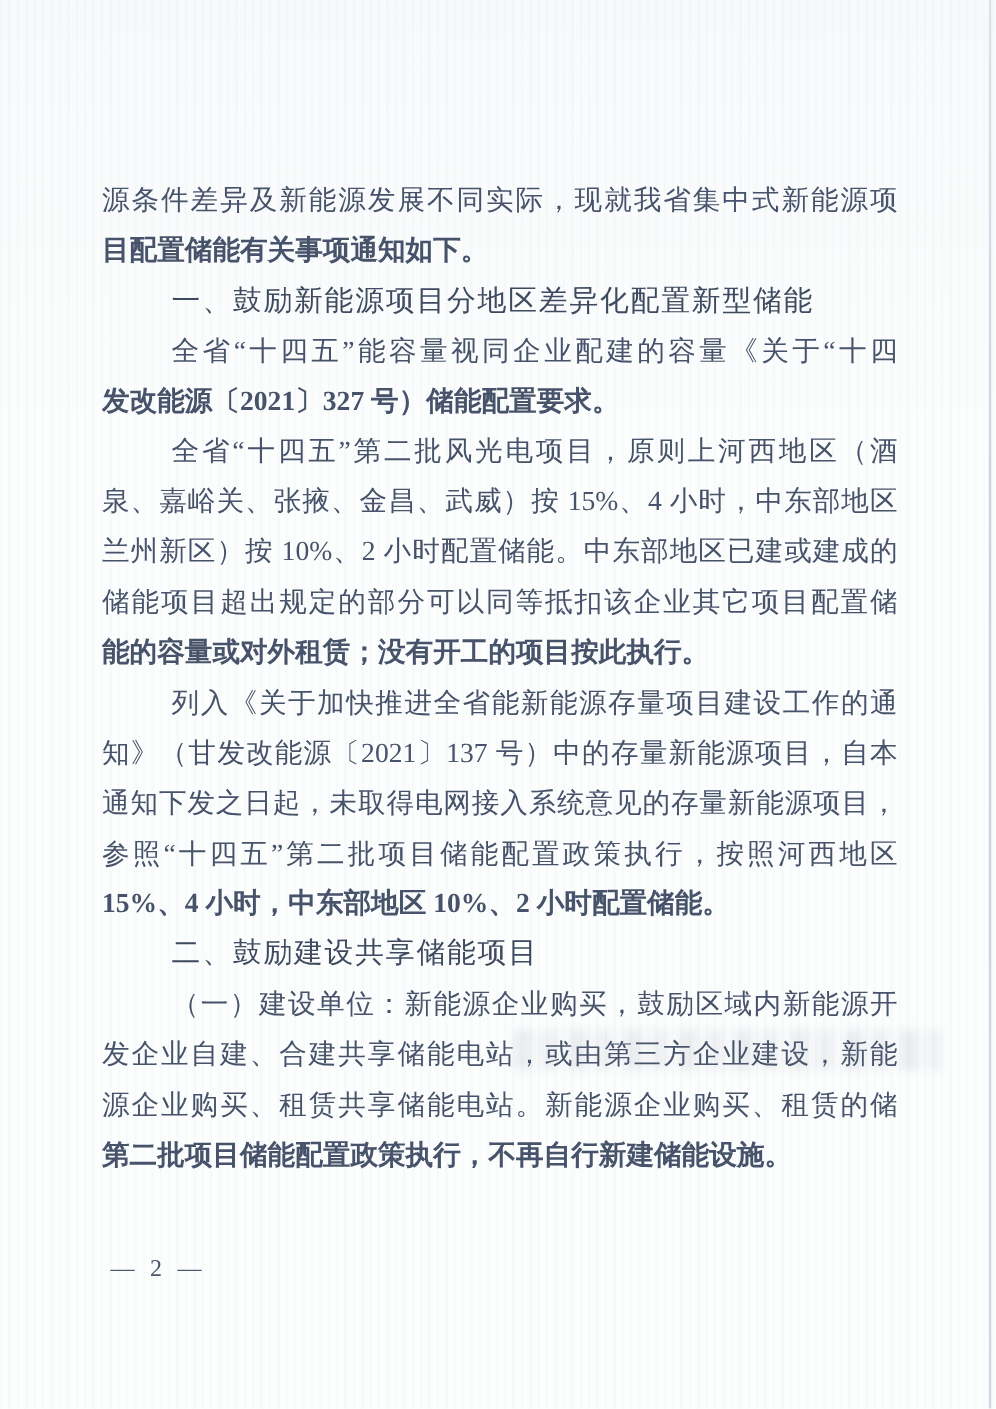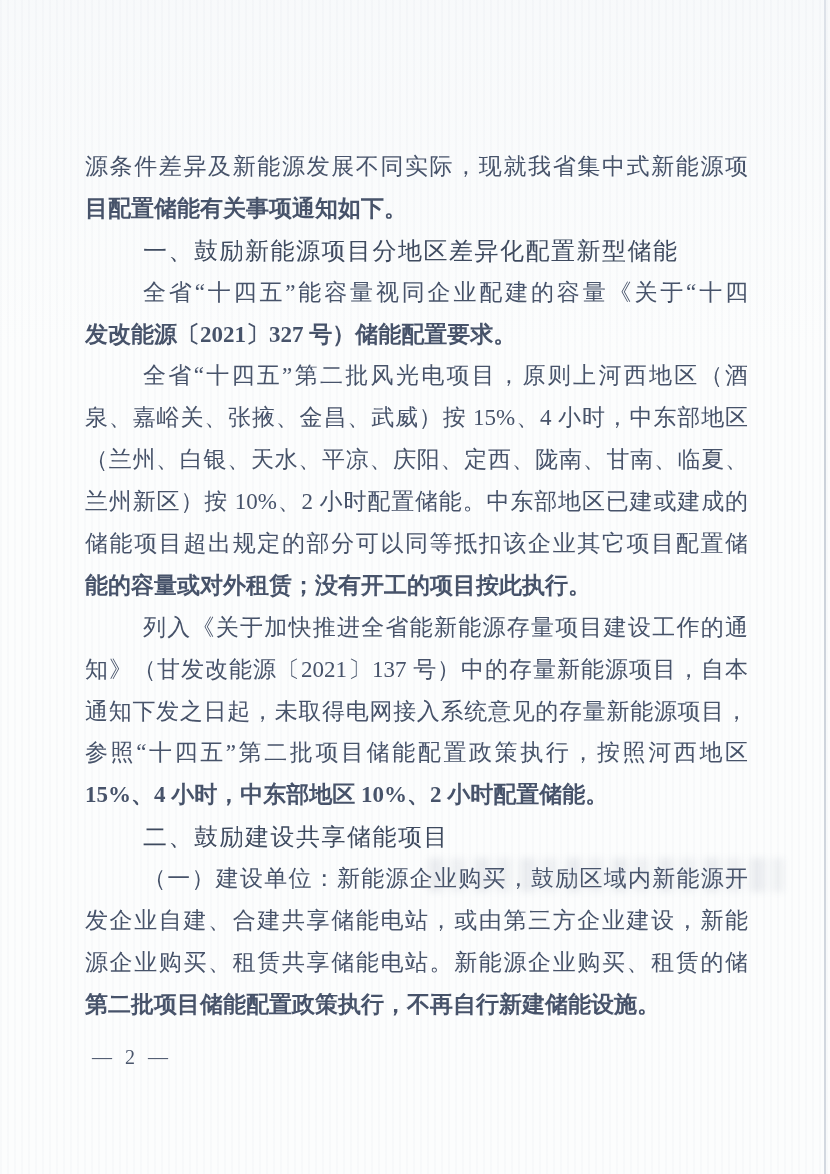--- a/index.html
+++ b/index.html
@@ -115,21 +115,20 @@
     </div>
 
     <div>
       <div class="ln ind">全省“十四五”能容量视同企业配建的容量《关于“十四</div>
       <div class="ln ln-last">发改能源〔2021〕327 号）储能配置要求。</div>
     </div>
 
     <div>
       <div class="ln ind">全省“十四五”第二批风光电项目，原则上河西地区（酒</div>
       <div class="ln">泉、嘉峪关、张掖、金昌、武威）按 15%、4 小时，中东部地区</div>
-      <div class="ln">（兰州、白银、天水、平凉、庆阳、定西、陇南、甘南、临夏、</div>
       <div class="ln">兰州新区）按 10%、2 小时配置储能。中东部地区已建或建成的</div>
       <div class="ln">储能项目超出规定的部分可以同等抵扣该企业其它项目配置储</div>
       <div class="ln ln-last">能的容量或对外租赁；没有开工的项目按此执行。</div>
     </div>
 
     <div>
       <div class="ln ind">列入《关于加快推进全省能新能源存量项目建设工作的通</div>
       <div class="ln">知》（甘发改能源〔2021〕137 号）中的存量新能源项目，自本</div>
       <div class="ln">通知下发之日起，未取得电网接入系统意见的存量新能源项目，</div>
       <div class="ln">参照“十四五”第二批项目储能配置政策执行，按照河西地区</div>

